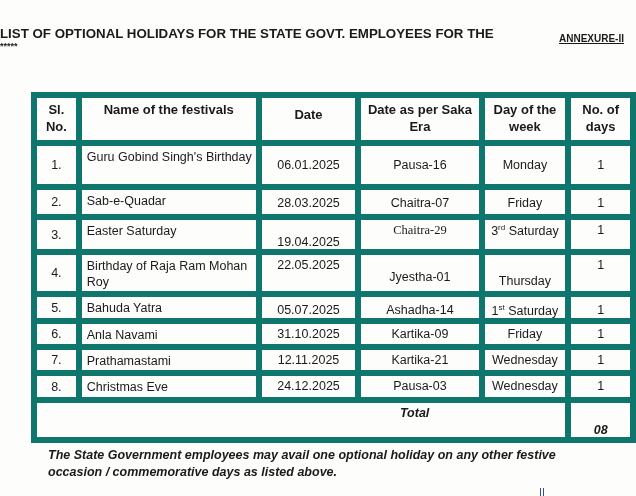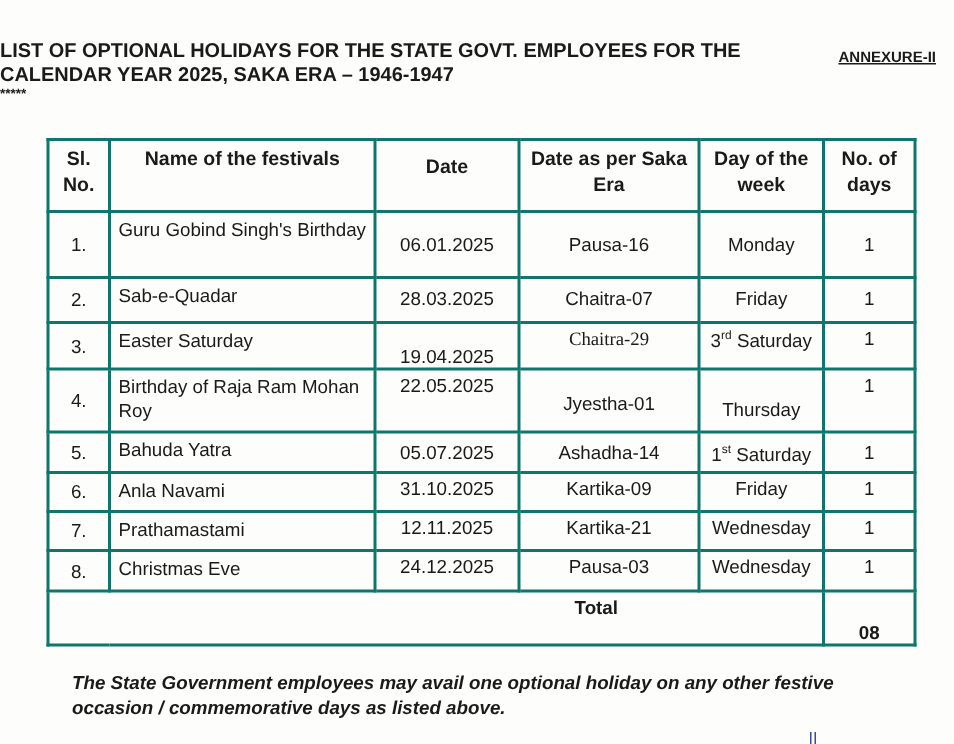--- a/index.html
+++ b/index.html
@@ -1,38 +1,37 @@
 <!DOCTYPE html>
 <html><head>
 <meta charset="utf-8">
 <style>
   html, body { margin:0; padding:0; }
   body { width:636px; height:496px; background:#fdfdfb; position:relative; overflow:hidden; font-family:"Liberation Sans", sans-serif; color:#1a1a1a; }
   .annex { position:absolute; right:12px; top:1px; font-weight:bold; font-size:10px; text-decoration:underline;margin-top:32px; }
   .title { position:absolute; left:0; width:636px; top:26px; text-align:left; font-weight:bold; font-size:13.3px; line-height:16px; }
   .stars { font-size:9px; line-height:9px; }
   table { position:absolute; left:31px; top:92px; border-collapse:collapse; font-size:12.5px; }
-  td, th { border:2px solid #0f766e; padding:0; vertical-align:top; }
+  td, th { border:6px solid #0f766e; padding:0; vertical-align:top; }
   th { font-weight:bold; font-size:13px; line-height:17px; padding-top:3px; }
   .c1{width:39px;} .c2{width:175px;} .c3{width:94px;} .c4{width:118px;} .c5{width:81px;} .c6{width:59px;}
   .num{ text-align:center; vertical-align:middle; }
   .name{ padding-left:5px; padding-top:3px; line-height:16px; }
   .ctr{ text-align:center; padding-top:6px; }
   .mid{ vertical-align:middle; padding-top:0; }
   sup{ font-size:8px; }
   .note { position:absolute; left:48px; top:447px; width:560px; font-weight:bold; font-style:italic; font-size:12.5px; line-height:17px; }
   .mark { position:absolute; left:540px; top:488px; width:2px; height:8px; border-left:1px solid #3a4a9a; border-right:1px solid #3a4a9a; }
 </style>
 </head>
 <body>
 
 <div class="annex">ANNEXURE-II</div>
 <div class="title">
   <div>LIST OF OPTIONAL HOLIDAYS FOR THE STATE GOVT. EMPLOYEES FOR THE</div>
-  <div>CALENDAR YEAR 2025, SAKA ERA – 1946-1947</div>
   <div class="stars">*****</div>
 </div>
 
 <table>
   <tbody>
       <tr style="height:48px;">
     <th class="c1">Sl. No.</th>
     <th class="c2">Name of the festivals</th>
     <th class="c3" style="padding-top:8px;">Date</th>
     <th class="c4">Date as per Saka Era</th>
@@ -96,21 +95,21 @@
     <td class="ctr" style="padding-top:3px;">1</td>
   </tr>
   <tr style="height:27px;">
     <td class="num">8.</td>
     <td class="name">Christmas Eve</td>
     <td class="ctr" style="padding-top:3px;">24.12.2025</td>
     <td class="ctr" style="padding-top:3px;">Pausa-03</td>
     <td class="ctr" style="padding-top:3px;">Wednesday</td>
     <td class="ctr" style="padding-top:3px;">1</td>
   </tr>
-  <tr style="height:27px;">
+  <tr style="height:27px;font-style:italic;">
     <td colspan="5" style="font-weight:bold;text-align:right;padding-right:136px;padding-top:3px;">Total</td>
     <td style="font-weight:bold;text-align:center;padding-top:20px;">08</td>
   </tr>
 </tbody>
   </table>
 
 <div class="note">The State Government employees may avail one optional holiday on any other festive occasion / commemorative days as listed above.</div>
 <div class="mark"></div>
 
 </body></html>

